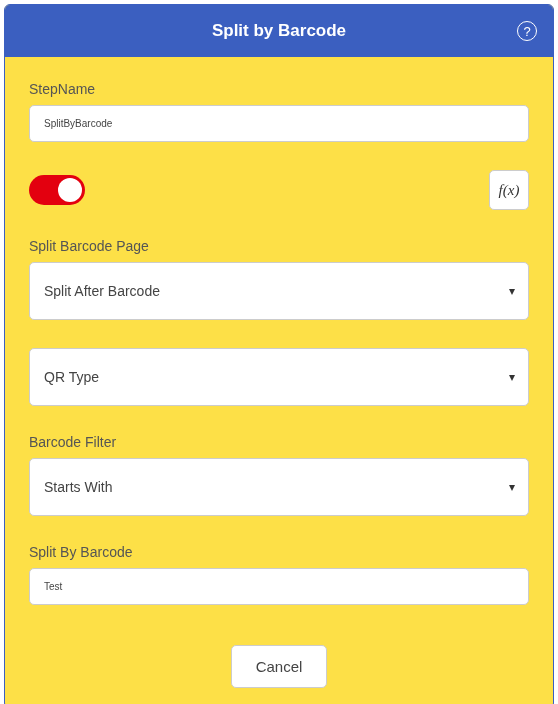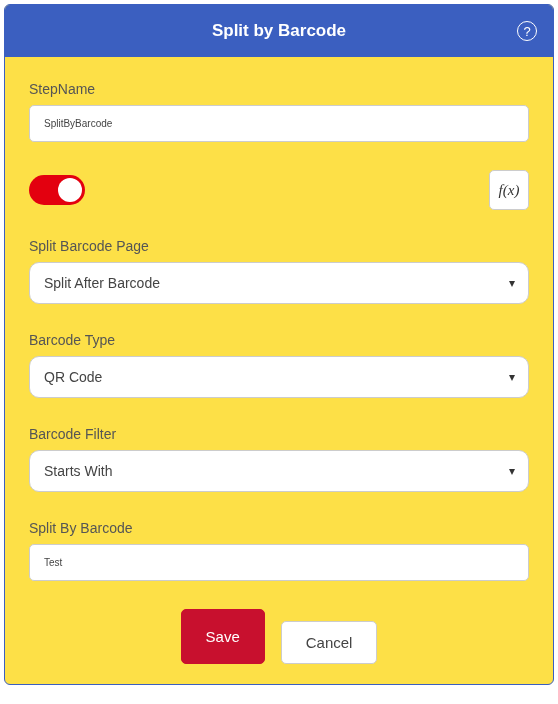--- a/index.html
+++ b/index.html
@@ -64,25 +64,25 @@
       border: 1px solid #ccc;
       border-radius: 5px;
       outline: none;
     }
     .select-wrap {
       position: relative;
       width: 100%;
     }
     .select {
       width: 100%;
-      padding: 12px 14px;
+      padding: 20px 14px;
       font-size: 14px;
       color: #444;
       border: 1px solid #ccc;
-      border-radius: 10px;
+      border-radius: 5px;
       outline: none;
       appearance: none;
       -webkit-appearance: none;
       background: #fff;
       cursor: pointer;
     }
     .select-chevron {
       position: absolute;
       right: 14px;
       top: 50%;
@@ -193,39 +193,37 @@
 
     <div class="field-group">
       <label class="field-label">Split Barcode Page</label>
       <div class="select-wrap">
         <div class="select">Split After Barcode</div>
         <span class="select-chevron">▾</span>
       </div>
     </div>
 
     <div class="field-group">
-      <label class="field-label">Barcode Type</label>
       <div class="select-wrap">
-        <div class="select">QR Code</div>
+        <div class="select">QR Type</div>
         <span class="select-chevron">▾</span>
       </div>
     </div>
 
     <div class="field-group">
       <label class="field-label">Barcode Filter</label>
       <div class="select-wrap">
         <div class="select">Starts With</div>
         <span class="select-chevron">▾</span>
       </div>
     </div>
 
     <div class="field-group">
       <label class="field-label">Split By Barcode</label>
       <input type="text" class="text-input" value="Test" style="">
     </div>
 
     <div class="actions">
-      <button class="btn btn-primary">Save</button>
       <button class="btn btn-secondary">Cancel</button>
     </div>
 
   </div>
 </div>
 
 </body></html>

